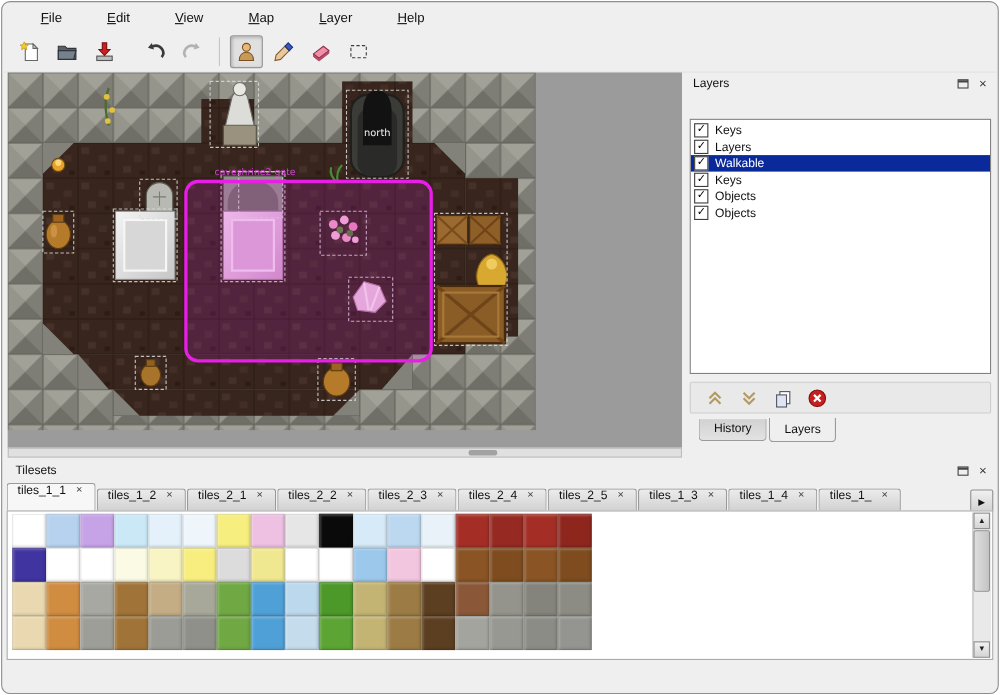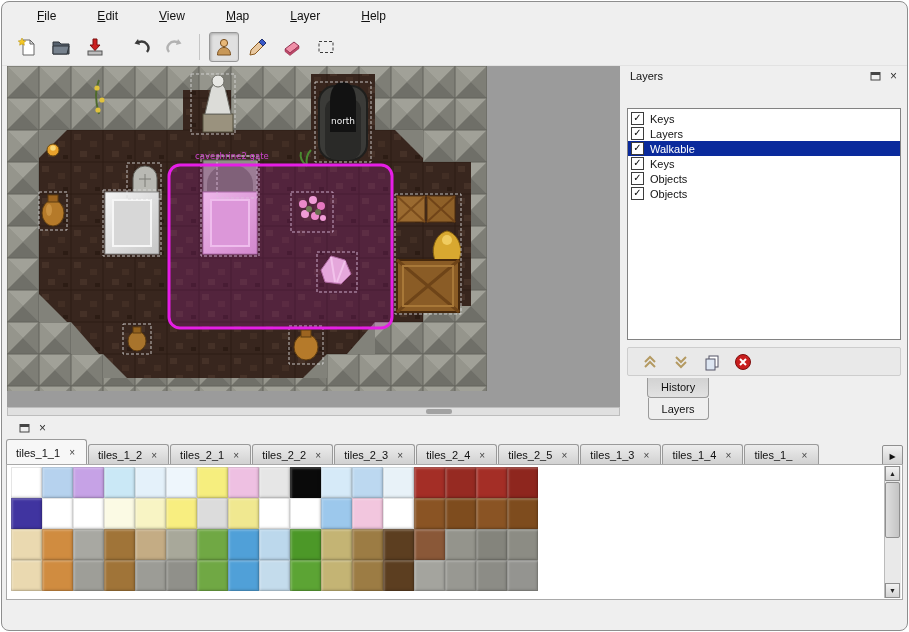--- a/index.html
+++ b/index.html
@@ -46,31 +46,31 @@
     background-color:#d8d8d8;background-image:radial-gradient(#9a9a9a 1px,transparent 1.2px);background-size:4px 4px;background-position:2px 2px;}
   .layer-list{position:absolute;left:4px;right:4px;top:42px;height:232px;border:1px solid #828282;
     background:#fff;overflow:hidden;padding-top:2px;box-sizing:border-box;}
   .layer-row{display:flex;align-items:center;height:15px;gap:6px;padding-left:3px;}
   .layer-row.selected{background:#0a2a9c;color:#fff;}
   .cb{width:11px;height:11px;border:1px solid #3c3c3c;background:#fff;font-size:10px;line-height:10px;
     text-align:center;color:#000;flex:none;}
   .layer-tools{position:absolute;left:4px;right:4px;top:281px;height:29px;display:flex;align-items:center;
     gap:10px;padding-left:11px;background:#e9e9e9;border:1px solid #cdcdcd;border-radius:2px;box-sizing:border-box;}
   .lt-btn{width:21px;height:21px;display:flex;align-items:center;justify-content:center;background:transparent;border:0;padding:0;}
-  .rd-tabs{position:absolute;left:24px;top:312px;height:26px;display:flex;align-items:center;flex-direction:column;}
+  .rd-tabs{position:absolute;left:12px;top:312px;height:26px;display:flex;align-items:center;}
   .dtab{padding:3px 13px 4px;border:1px solid #9a9a9a;border-top:none;background:linear-gradient(#d2d2d2,#e2e2e2);
     border-radius:0 0 4px 4px;margin-right:2px;cursor:default;}
   .dtab.active{background:#efefef;padding-top:5px;}
 
   
   .bottom-dock{position:absolute;left:2px;top:416px;width:901px;height:184px;font-size:11px;}
   .bd-header{position:absolute;left:10px;right:4px;top:2px;height:15px;display:flex;align-items:center;}
   .bd-title{flex:1;}
   .bd-tabs{position:absolute;left:2px;top:20px;right:24px;height:27px;display:flex;align-items:flex-end;overflow:hidden;}
-  .ttab{flex:none;display:flex;align-items:center;gap:7px;height:21px;padding:0 9px;border:1px solid #9a9a9a;
+  .ttab{flex:none;display:flex;gap:7px;height:21px;padding:0 9px;border:1px solid #9a9a9a;
     border-bottom:none;border-radius:3px 3px 0 0;background:linear-gradient(#ececec,#d0d0d0);margin-right:1px;
     white-space:nowrap;cursor:default;box-sizing:border-box;}
   .ttab.active{height:26px;background:#f7f7f7;}
   .tclose{font-size:10px;color:#444;width:10px;text-align:center;}
   .scroll-right-btn{position:absolute;right:2px;top:27px;width:19px;height:20px;border:1px solid #8f8f8f;
     background:linear-gradient(#f1f1f1,#cfcfcf);font-size:8px;display:flex;align-items:center;justify-content:center;border-radius:2px;}
   .bd-content{position:absolute;left:2px;right:2px;top:46px;bottom:2px;background:#fff;
     border:1px solid #a9a9a9;box-sizing:border-box;}
   .palette{position:absolute;left:4px;top:2px;display:grid;grid-template-columns:repeat(17,31px);grid-auto-rows:31px;}
   .tile{box-shadow:inset 0 0 0 1px rgba(0,0,0,.10),inset 2px 2px 2px rgba(255,255,255,.22),inset -2px -2px 2px rgba(0,0,0,.10);}
@@ -365,20 +365,21 @@
       </button>
     </div>
     <div class="rd-tabs">
       <div class="dtab">History</div>
       <div class="dtab active">Layers</div>
     </div>
   </div>
 
   <div class="bottom-dock">
     <div class="bd-header">
+      <span class="bd-title">Tilesets</span>
       <button class="hdr-btn">
         <svg width="11" height="10">
             <rect x="1" y="1.5" width="9" height="7.5" fill="none" stroke="#444"></rect>
             <line x1="1" y1="3" x2="10" y2="3" stroke="#444" stroke-width="2"></line>
           </svg>
       </button>
       <button class="hdr-btn">×</button>
     </div>
     <div class="bd-tabs">
       <div class="ttab active">

